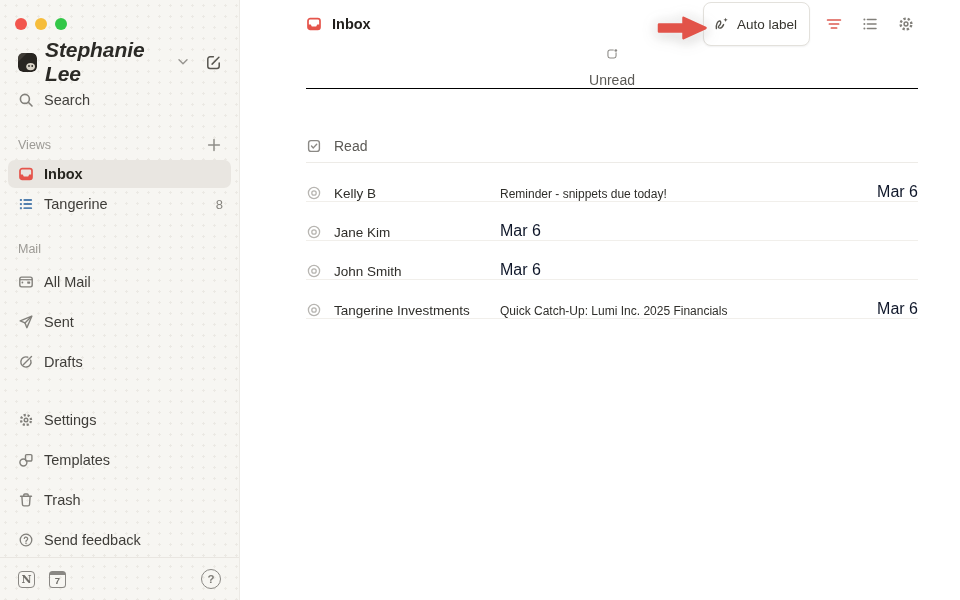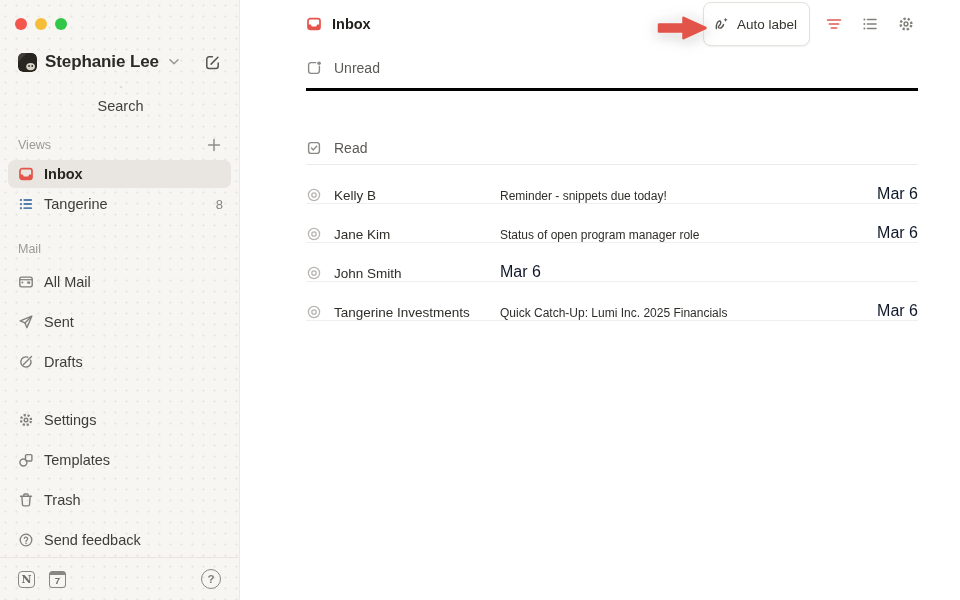--- a/index.html
+++ b/index.html
@@ -20,26 +20,26 @@
     border-right:1px solid #eceae5;
   }
   .traffic{display:flex;gap:8px;padding:18px 0 0 15px;}
   .traffic span{width:12px;height:12px;border-radius:50%;display:block;}
   .t-red{background:var(--traffic-red,#f2564d);}
   .t-yellow{background:var(--traffic-yellow,#f6bd3b);}
   .t-green{background:var(--traffic-green,#33c748);}
 
   .profile-row{display:flex;align-items:center;margin:18px 16px 0 18px;height:28px;gap:8px;}
   .avatar{width:19px;height:19px;border-radius:5px;overflow:hidden;flex:0 0 auto;}
-  .profile-name{font-size:17px;font-weight:700;color:#2b2a26;letter-spacing:-.1px;}
+  .profile-name{font-size:21px;font-weight:700;color:#2b2a26;letter-spacing:-.1px;font-style:italic;}
   .chev{margin-left:2px;display:flex;}
   .profile-spacer{flex:1;}
   .icon-btn{display:flex;align-items:center;justify-content:center;width:22px;height:22px;cursor:pointer;border-radius:5px;}
 
-  .search-row{display:flex;align-items:center;gap:10px;margin:10px 0 0 0;padding:0 16px 0 18px;height:28px;cursor:pointer;flex-direction:column;}
+  .search-row{display:flex;align-items:center;gap:10px;margin:10px 0 0 0;padding:0 16px 0 18px;height:28px;cursor:pointer;}
   .search-row .label{font-size:14.5px;color:#43413d;}
 
   .section-head{display:flex;align-items:center;margin-top:22px;padding:0 14px 0 18px;height:18px;}
   .section-head .head-label{font-size:12.5px;color:#9c9a95;}
   .section-head .head-spacer{flex:1;}
 
   .nav-item{
     display:flex;align-items:center;gap:10px;height:28px;margin:2px 8px;
     padding:0 8px 0 10px;border-radius:7px;cursor:pointer;
   }
@@ -82,21 +82,21 @@
   .auto-label-btn .al-label{font-size:13.5px;font-weight:500;color:#37352f;}
   .hdr-icon{width:24px;height:24px;display:flex;align-items:center;justify-content:center;cursor:pointer;border-radius:5px;}
   .arrow-annot{
     position:absolute;left:415px;top:11px;pointer-events:none;
     filter:drop-shadow(0 0 5px rgba(255,255,255,.95)) drop-shadow(0 2px 6px rgba(60,55,50,.25));
   }
 
   .main-inner{margin:0 42px 0 66px;}
   .section-row{display:flex;align-items:center;gap:12px;}
   .section-row .sec-label{font-size:14px;color:#5b5955;}
-  .unread-row{height:40px;border-bottom:3px solid #000000;}
+  .unread-row{height:40px;border-bottom:1px solid #000000;flex-direction:column;}
   .read-row{height:33px;margin-top:40px;border-bottom:1px solid #edebe7;}
 
   .email-row{display:flex;align-items:flex-end;height:38px;border-bottom:1px solid #f1efeb;cursor:pointer;}
   .email-row .ring{flex:0 0 16px;margin-right:12px;display:flex;}
   .email-row .sender{flex:0 0 166px;font-size:13.5px;color:#2f2e2a;white-space:nowrap;overflow:hidden;}
   .email-row .subject{flex:1;font-size:12px;color:#2f2e2a;white-space:nowrap;overflow:hidden;}
   .email-row .date{flex:0 0 auto;font-size:16px;color:#0f172a;}
 
   .ic{display:block;}
   .c-gray{color:#82807b;}
@@ -342,21 +342,20 @@
       </div>
 
       <div class="email-row">
         <span class="ring">
           <svg class="ic" width="16" height="16" viewBox="0 0 16 16" fill="none">
               <circle cx="8" cy="8" r="5.6" stroke="#b7b5b1" stroke-width="1.3"></circle>
               <circle cx="8" cy="8" r="2.2" stroke="#b7b5b1" stroke-width="1.3"></circle>
             </svg>
         </span>
         <span class="sender">Jane Kim</span>
-        <span class="subject">Status of open program manager role</span>
         <span class="date">Mar 6</span>
       </div>
 
       <div class="email-row">
         <span class="ring">
           <svg class="ic" width="16" height="16" viewBox="0 0 16 16" fill="none">
               <circle cx="8" cy="8" r="5.6" stroke="#b7b5b1" stroke-width="1.3"></circle>
               <circle cx="8" cy="8" r="2.2" stroke="#b7b5b1" stroke-width="1.3"></circle>
             </svg>
         </span>

